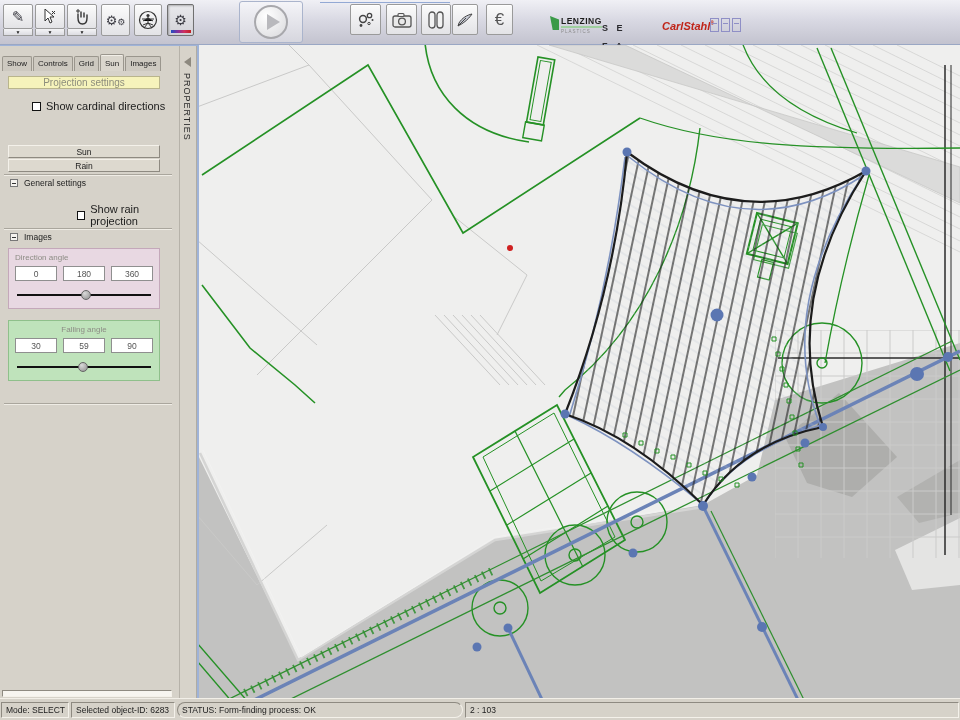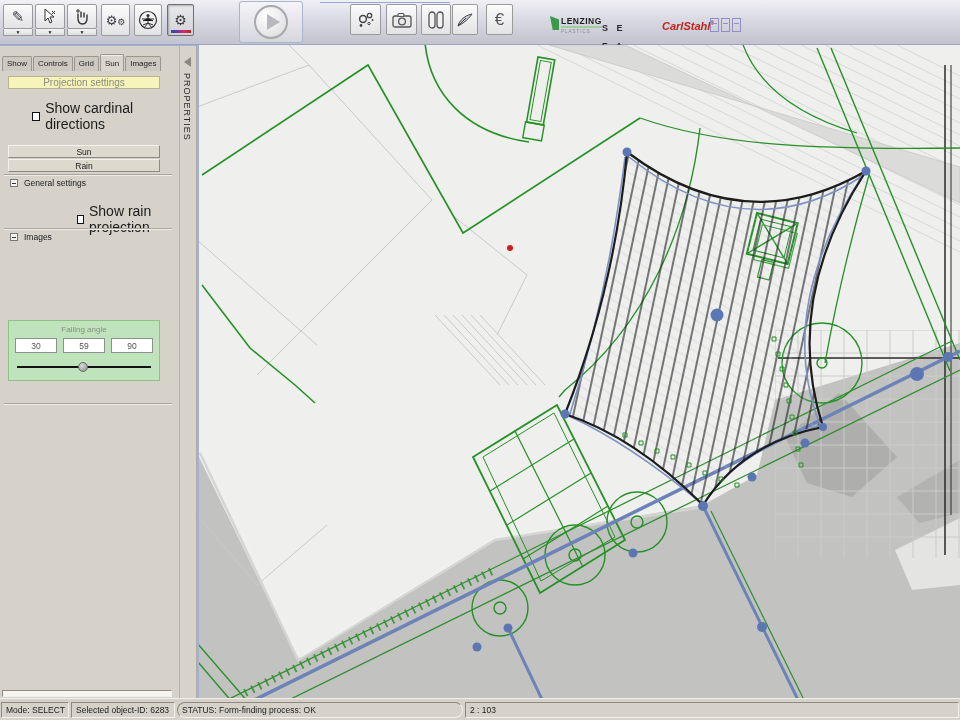--- a/index.html
+++ b/index.html
@@ -47,21 +47,21 @@
   .emblem i:before { content:""; position:absolute; left:1px; right:1px; top:4px; border-top:1.5px solid #8f8fc6; }
 
   
   .sidebar { position:absolute; left:0; top:45px; width:180px; height:653px; background:#d6d2c9; border-right:1px solid #b6b2a9; }
   .tabs { position:absolute; left:2px; top:11px; height:16px; display:flex; }
   .tab { font-size:8px; color:#222; padding:2px 4px 0 4px; border:1px solid #9a968d; border-bottom:none;
     background:#cdc9c0; margin-right:1px; border-radius:2px 2px 0 0; height:15px; }
   .tab.active { background:#dad6cd; height:17px; margin-top:-2px; padding-top:4px; box-shadow:inset 0 1px 0 #f2efe8; }
   .ybtn { position:absolute; left:8px; top:31px; width:152px; height:13px; background:#f6f3bb; border:1px solid #b9b58c;
     font-size:10px; color:#8d8d7c; text-align:center; line-height:12px; }
-  .chkrow { position:absolute; display:flex; align-items:center; gap:5px; font-size:14px; color:#1c1c1c;padding-left:12px; }
+  .chkrow { position:absolute; display:flex; align-items:center; gap:5px; font-size:11px; color:#1c1c1c;padding-left:12px; }
   .chk { width:9px; height:9px; border:1.5px solid #111; background:#fff; }
   .sbtn { position:absolute; left:8px; width:152px; height:13px; background:#ddd9cf; border:1px solid;
     border-color:#f4f1ea #8e8a81 #8e8a81 #f4f1ea; font-size:8.5px; color:#1c1c1c; text-align:center; line-height:12px; }
   .divider { position:absolute; left:4px; width:168px; height:2px; border-top:1px solid #aaa69d; border-bottom:1px solid #efece5; }
   .secthead { position:absolute; left:10px; display:flex; align-items:center; gap:6px; font-size:8.5px; color:#1c1c1c; }
   .collapse { width:8px; height:8px; border:1px solid #777; background:#f4f2ee; position:relative; }
   .collapse:before { content:""; position:absolute; left:1px; right:1px; top:3px; border-top:1px solid #333; }
   .anglebox { position:absolute; left:8px; width:152px; }
   .anglebox .lbl { font-size:8px; color:#8d8d85; }
   .fields { display:flex; justify-content:space-between; margin-top:4px; }
@@ -236,20 +236,32 @@
       <div class="chk"></div>
       <span>Show rain projection</span>
     </div>
 
     <div class="divider" style="top:183px;"></div>
     <div class="secthead" style="top:187px;">
       <div class="collapse"></div>
       <span>Images</span>
     </div>
 
+    <div class="anglebox pink" style="top:203px;">
+      <div class="lbl">Direction angle</div>
+      <div class="fields">
+        <input readonly="" value="0" style="">
+        <input readonly="" value="180" style="">
+        <input readonly="" value="360" style="">
+      </div>
+      <div class="slider">
+        <div class="track"></div>
+        <div class="thumb" style="left:48%;"></div>
+      </div>
+    </div>
 
     <div class="anglebox green" style="top:275px;">
       <div class="lbl" style="text-align:center;">Falling angle</div>
       <div class="fields">
         <input readonly="" value="30" style="">
         <input readonly="" value="59" style="">
         <input readonly="" value="90" style="">
       </div>
       <div class="slider">
         <div class="track"></div>

